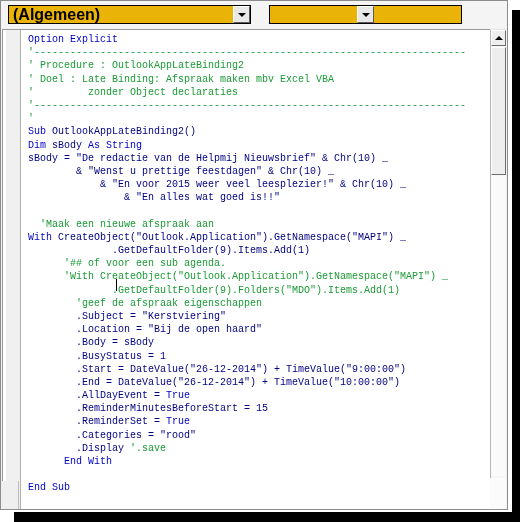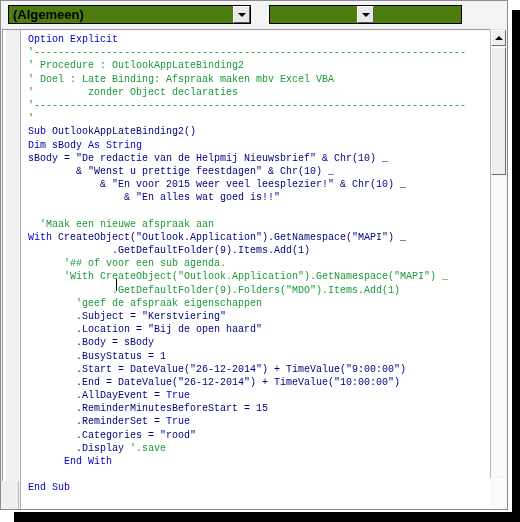--- a/index.html
+++ b/index.html
@@ -55,26 +55,26 @@
     position: absolute;
     left: 0; top: 0;
     width: 506px;
     height: 27px;
     background: #f4f4f4;
   }
   .combo {
     position: absolute;
     top: 4px;
     height: 19px;
-    background: #4d7c0f;
+    background: #eab308;
     border: 1px solid #000000;
     box-sizing: border-box;
     display: flex;
     align-items: center;
-    font-size: 13px;
+    font-size: 16px;
     color: #000000;
     font-weight: bold;
     font-family: "Liberation Sans", sans-serif;
   }
   #combo-left  { left: 7px;   width: 243px; }
   #combo-right { left: 268px; width: 193px; flex-direction: column; }
   .combo-text {
     padding-left: 4px;
     flex: 1;
     white-space: nowrap;

